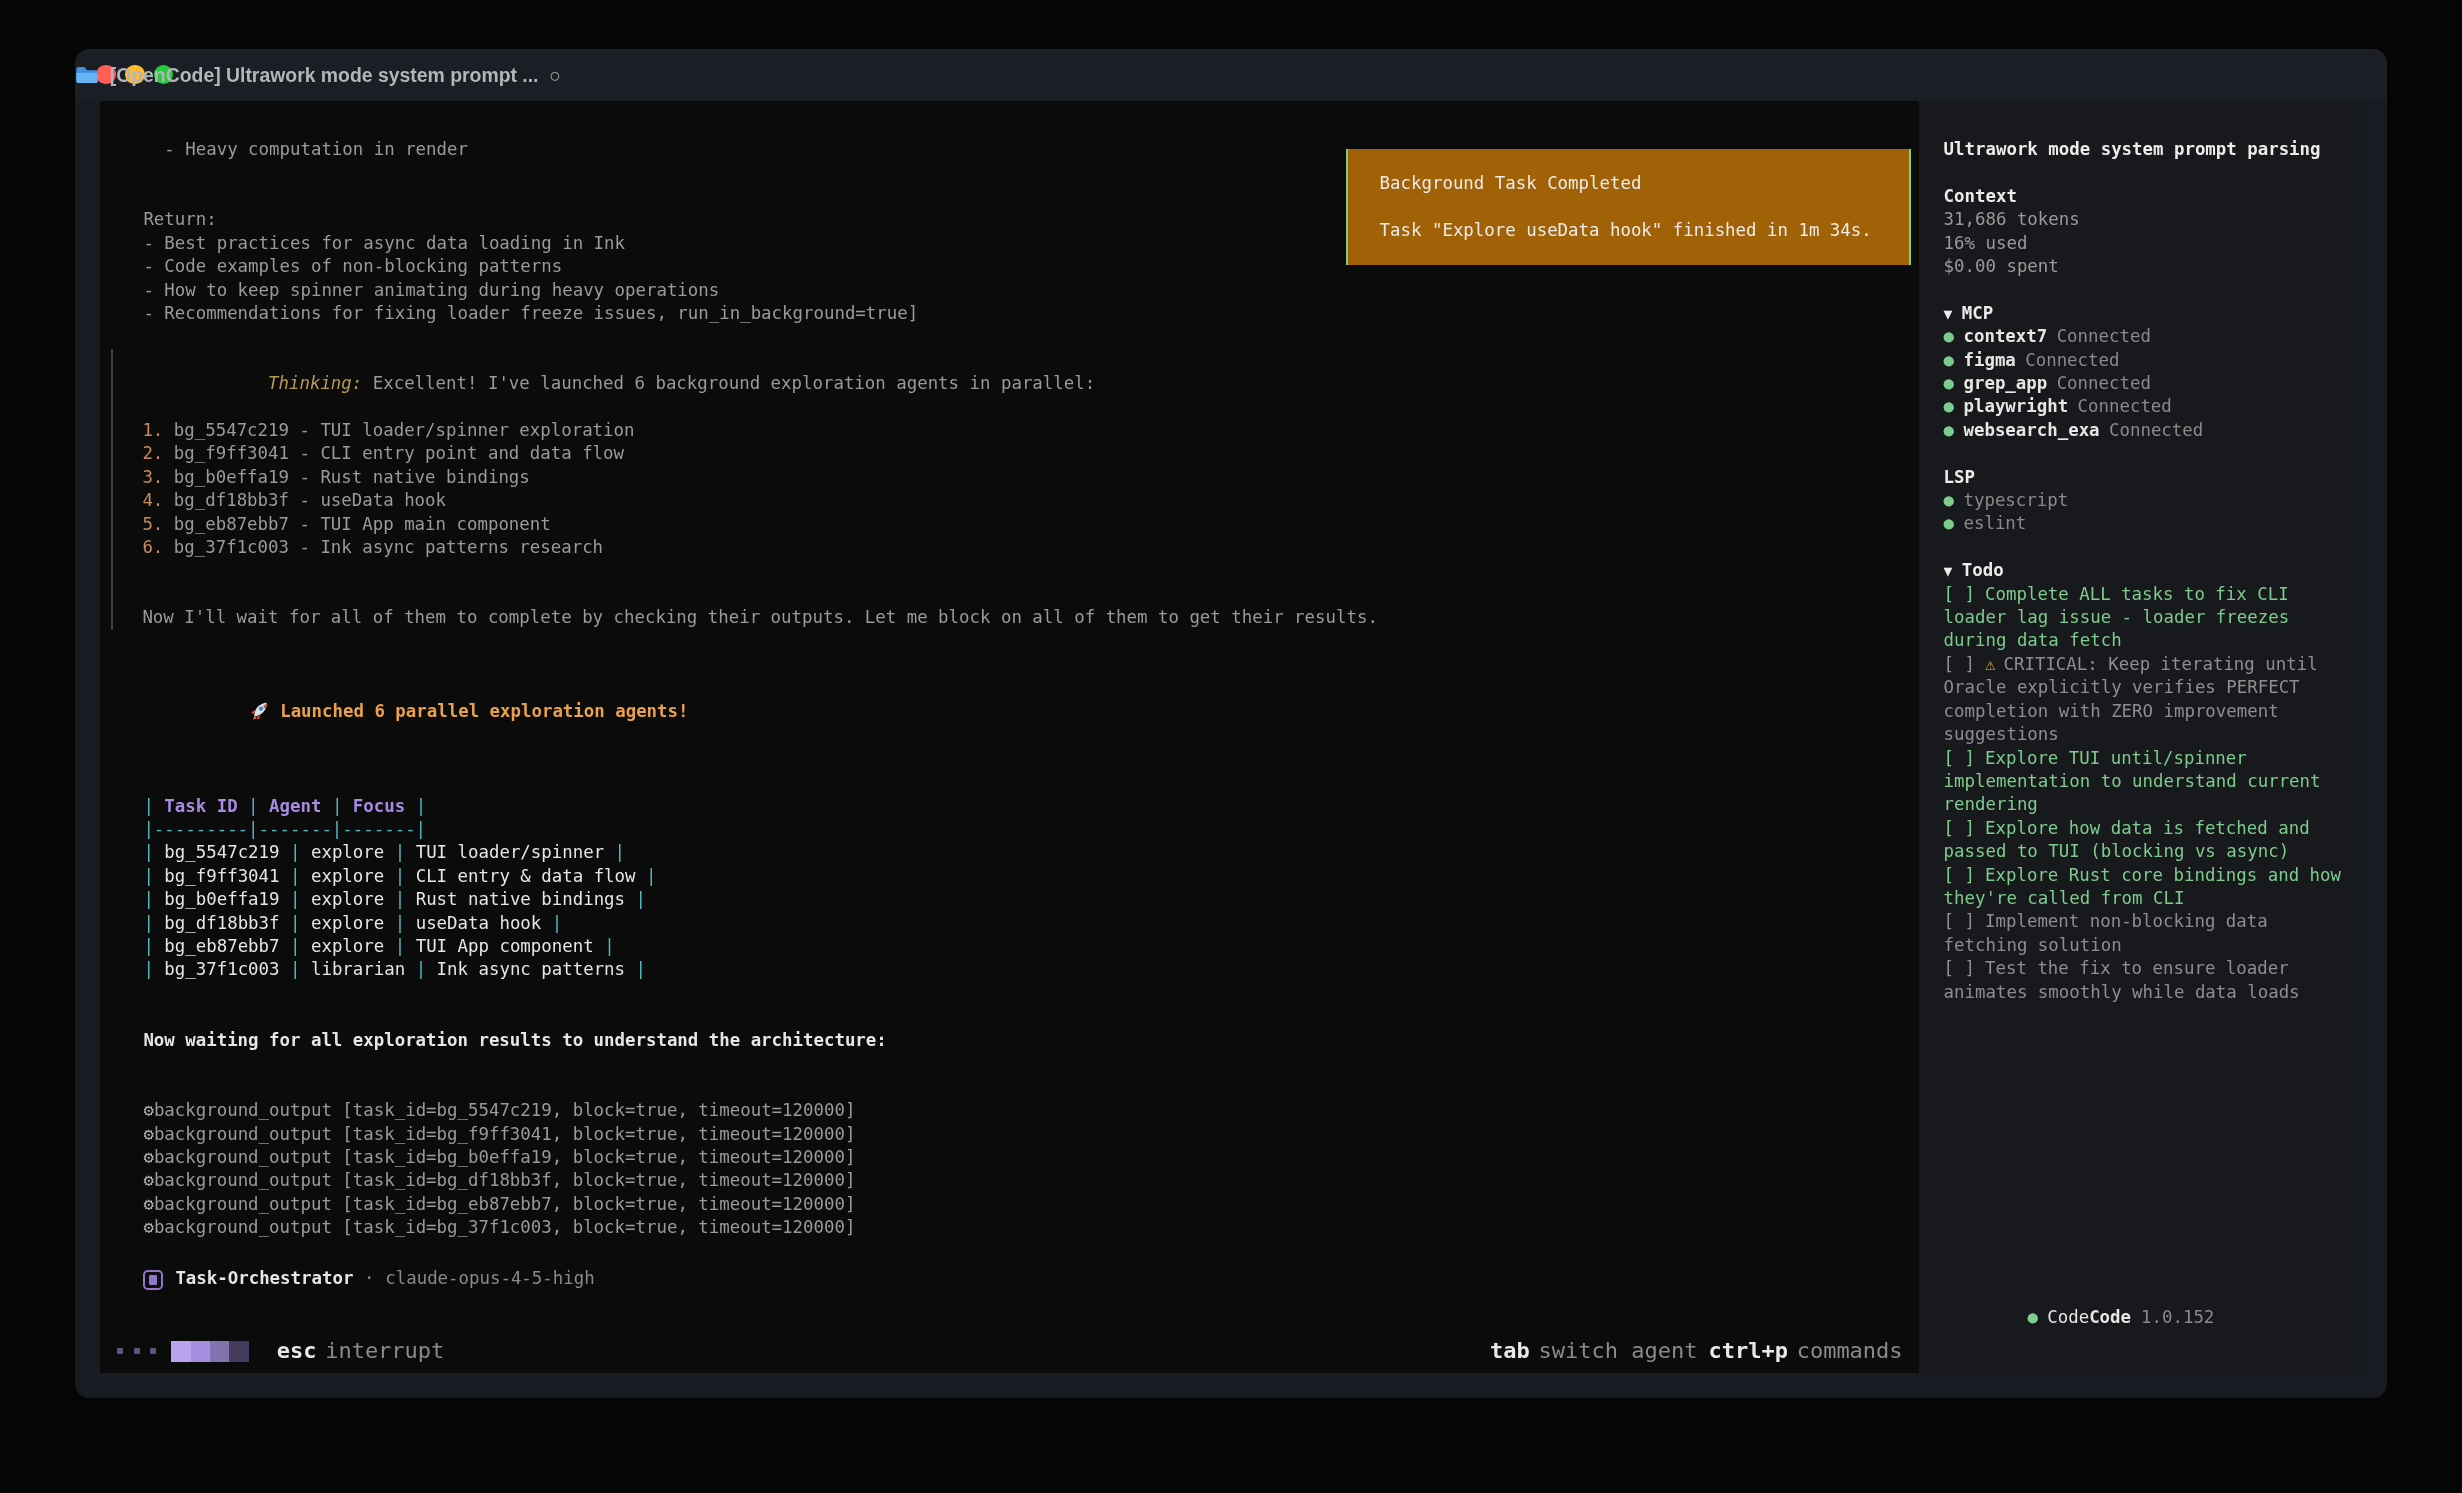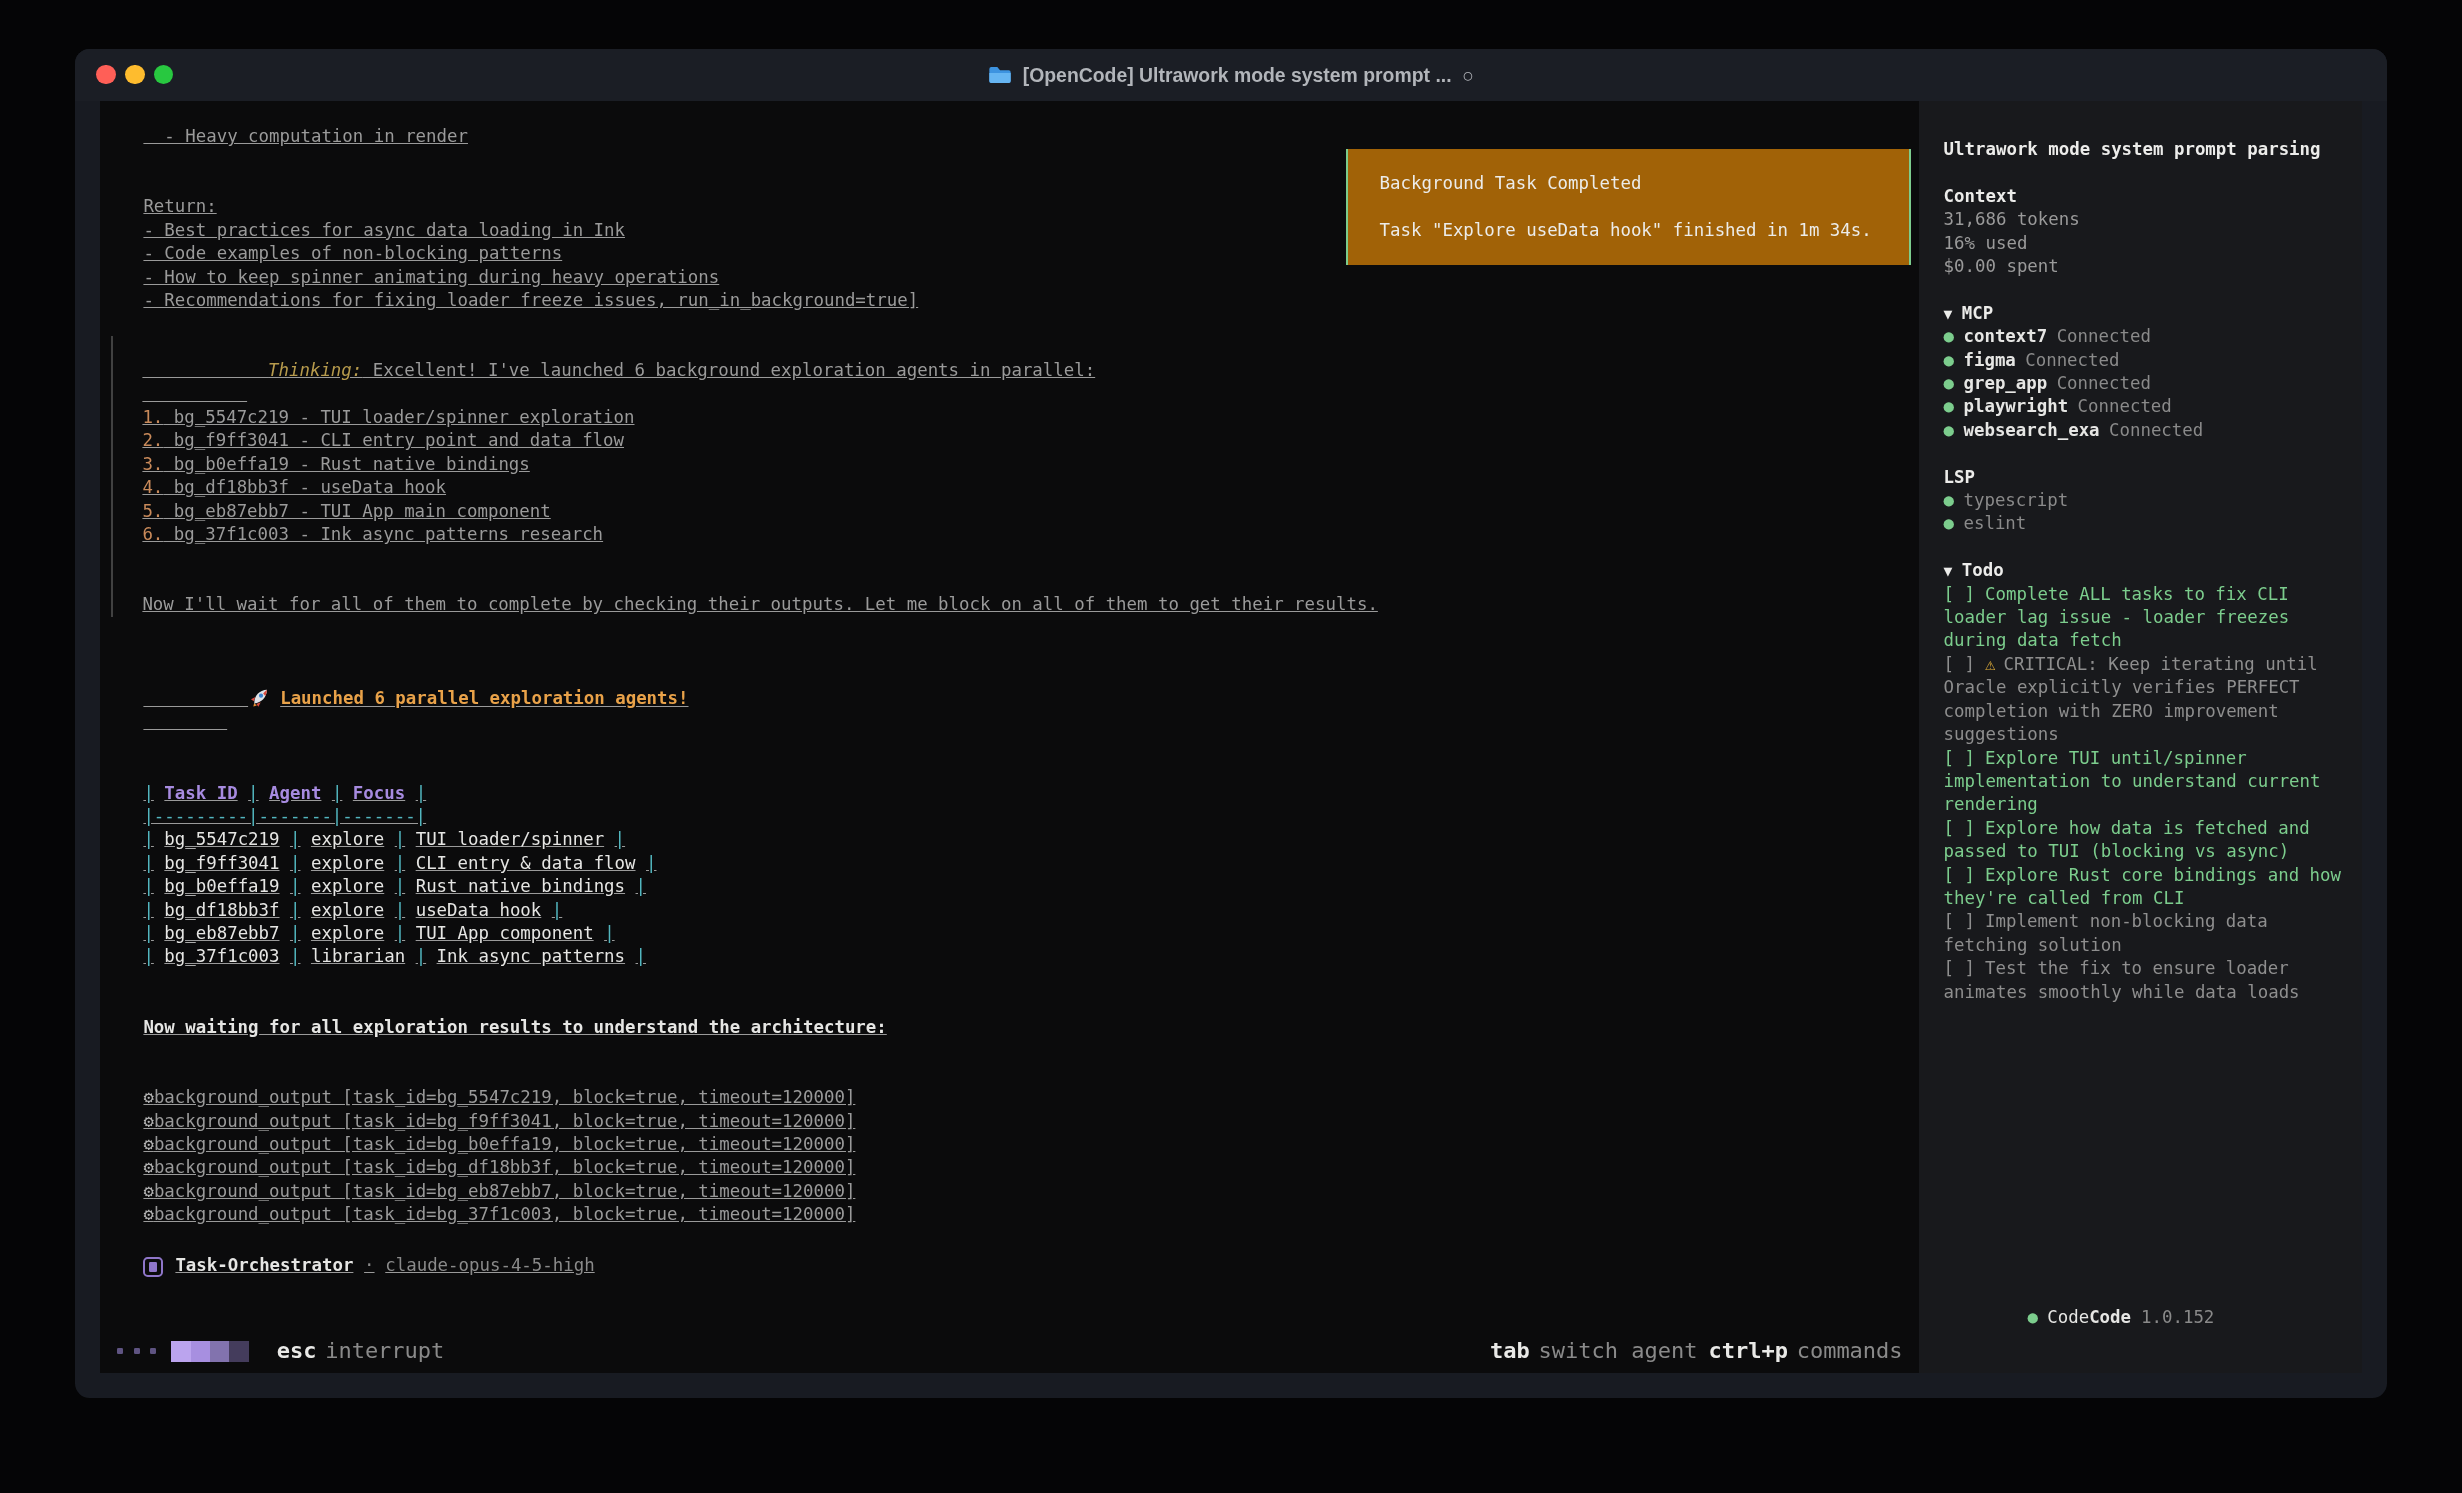--- a/index.html
+++ b/index.html
@@ -8,28 +8,28 @@
 
   .window { position:absolute; left:75px; top:49px; width:2312px; height:1349px;
             background:#181b22; border-radius:14.7px; overflow:hidden; }
 
   
   .titlebar { position:relative; height:52px; background:#1b1e25; }
   .traffic { position:absolute; left:21.4px; top:16px; display:flex; gap:9.4px; }
   .tl { width:19.4px; height:19.4px; border-radius:50%; }
   .tl.red{ background:#ff5f57; } .tl.yellow{ background:#febc2e; } .tl.green{ background:#28c840; }
   .wtitle { position:absolute; left:0; right:0; top:0; height:52px; display:flex;
-            align-items:center; justify-content:center; gap:10.7px;
+            align-items:center; gap:10.7px;
             font-family:"Liberation Sans", sans-serif; font-weight:bold;
             font-size:19.4px; color:#b2b5ba; }
 
   
   .content-row { display:flex; height:1297px; padding:0 25.4px 25.4px 25.4px; }
   .main { flex:1; background:#0b0b0c; position:relative; display:flex; flex-direction:column; overflow:hidden; }
-  .scroll { flex:1; overflow:hidden; padding:24px 8px 0 43px; font-size:17.4px; line-height:23.4px; color:#9a9a9a;text-decoration:underline; }
+  .scroll { flex:1; overflow:hidden; padding:37px 8px 0 43px; font-size:17.4px; line-height:23.4px; color:#9a9a9a; }
   .line { white-space:pre; }
 
   .gray { color:#9a9a9a; } .dgray { color:#8a8a8a; }
   .white { color:#e6e6e4; } .bold { font-weight:bold; } .cyan { color:#52b6bf; }
   .orange { color:#e9a249; } .tan { color:#c98a5a; }
   .gold-italic { color:#b79b4d; font-style:italic; } .mt70 { margin-top:47px; }
 
   .think-wrap { border-left:2.7px solid #414141; margin-left:-32px; padding-left:29px; margin-top:23.4px; }
 
   .tcell { padding:0 1ch; color:#e6e6e4; }

